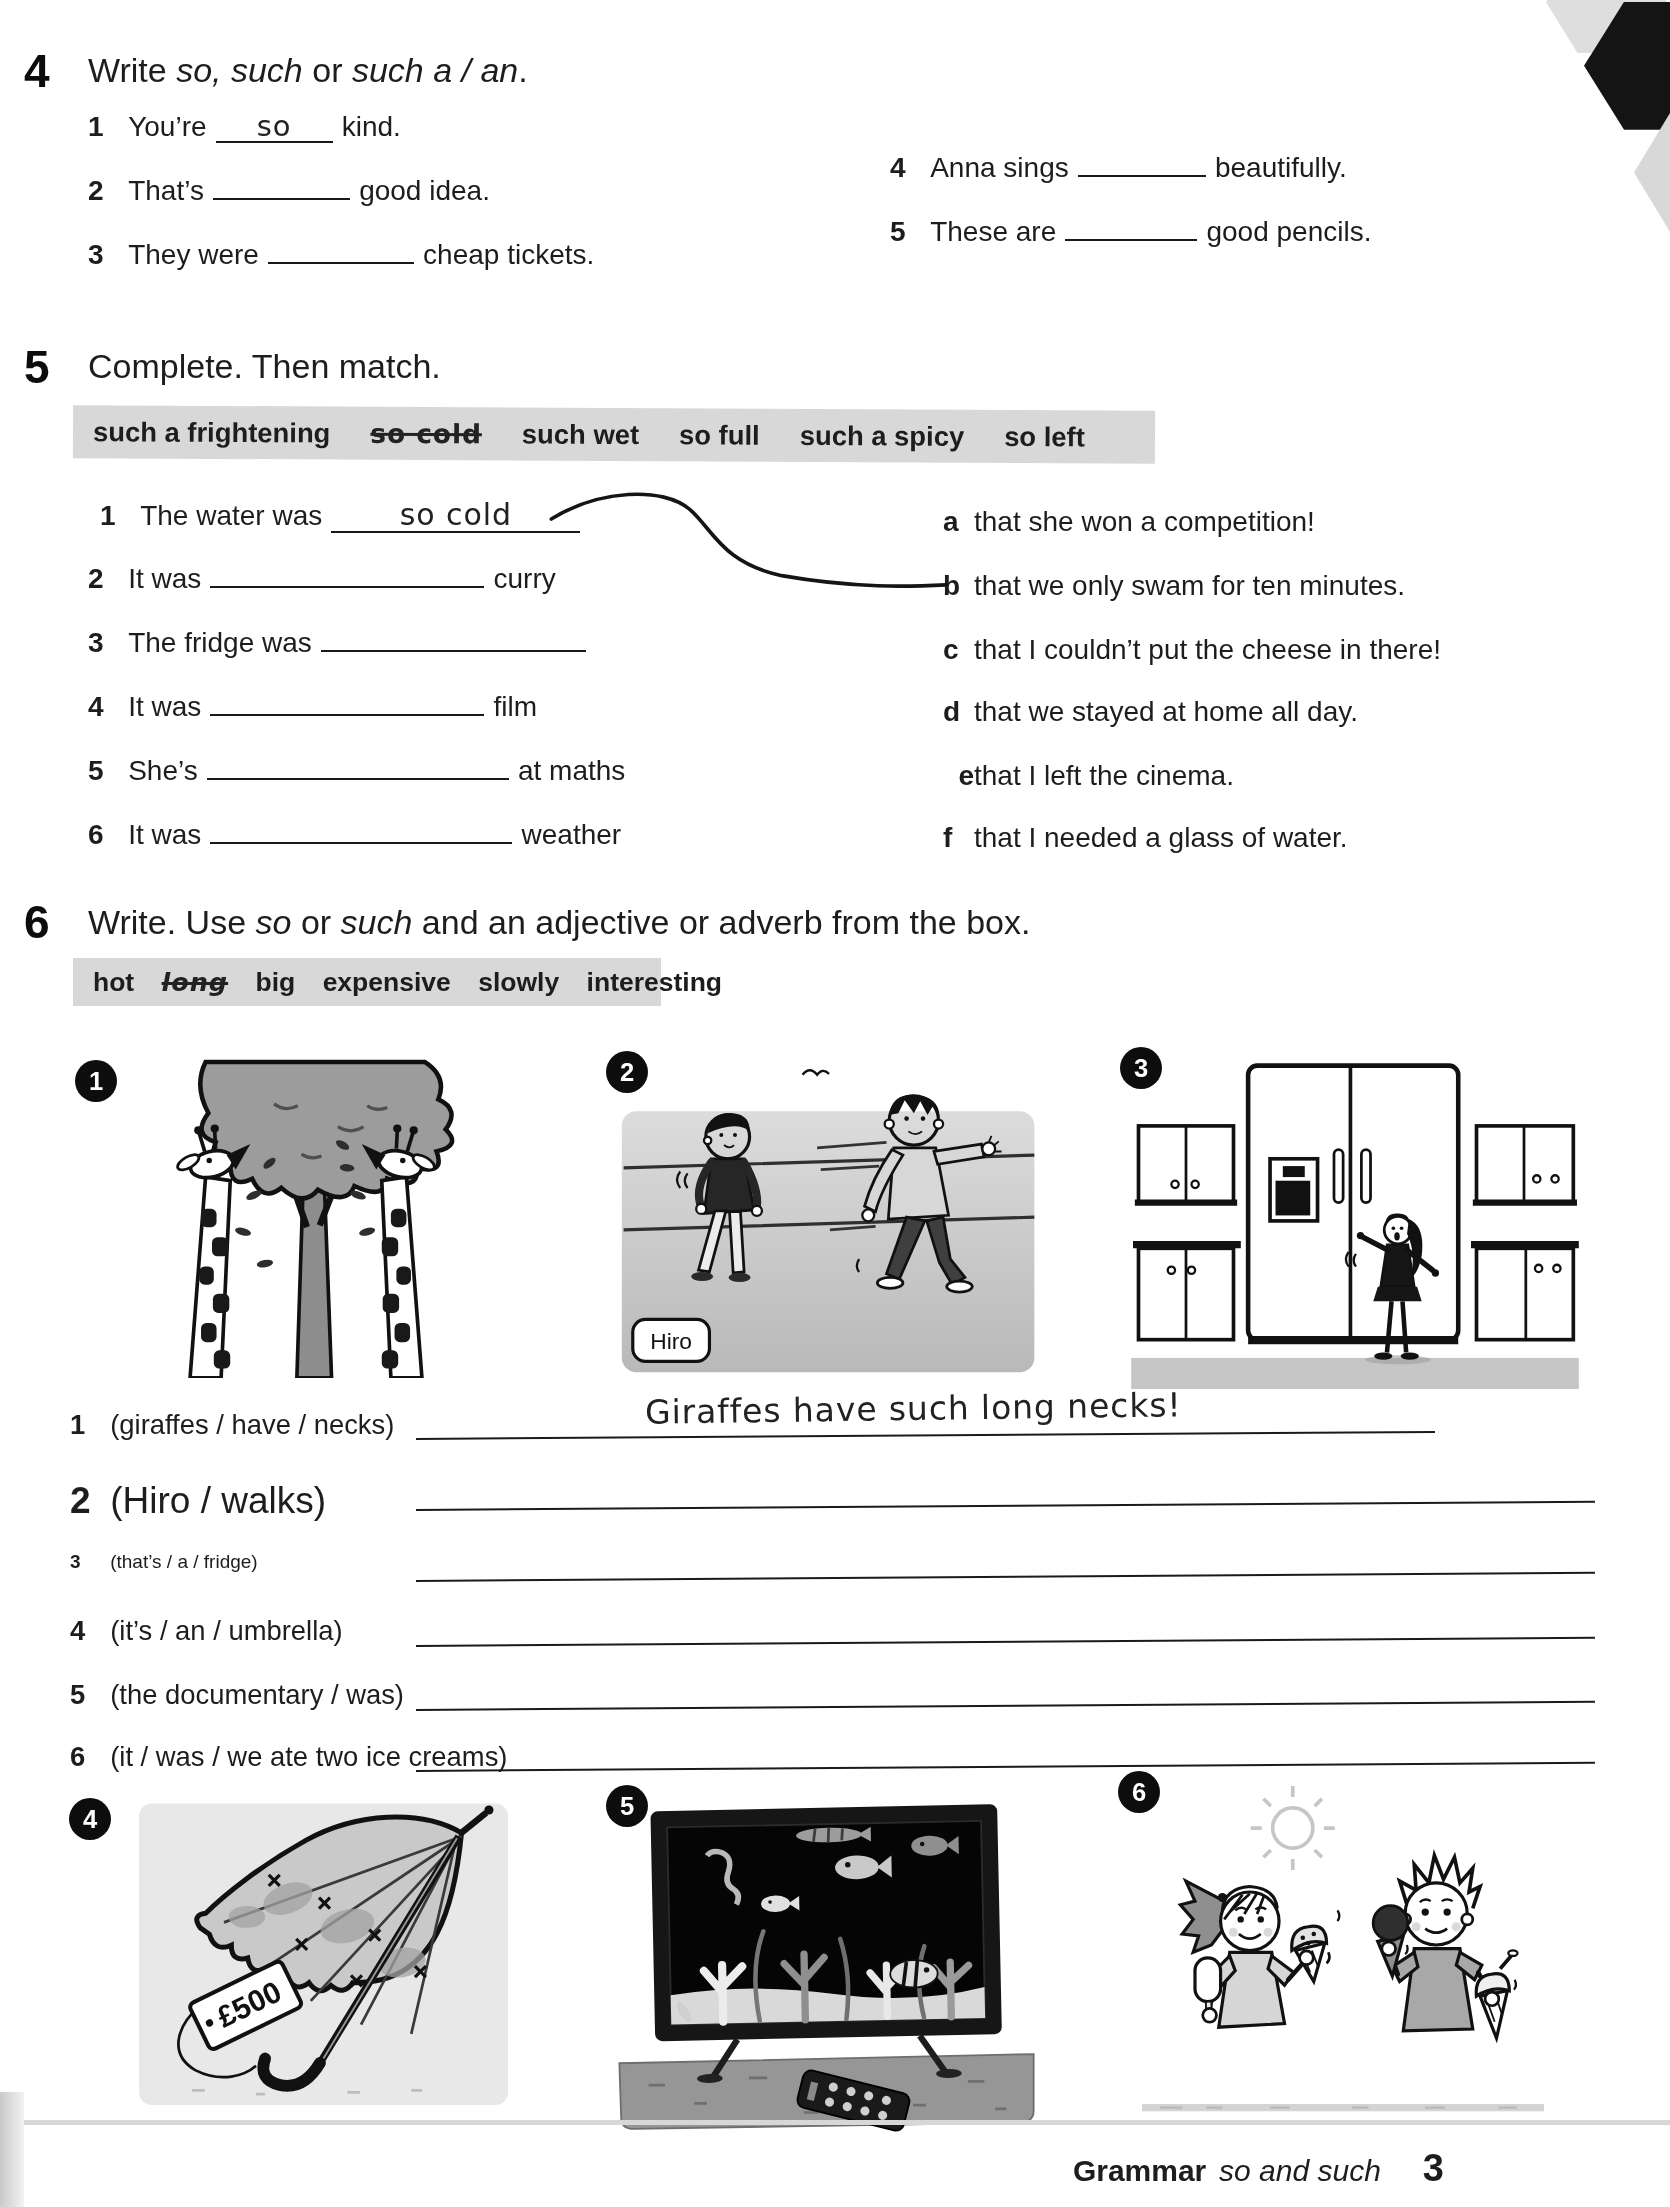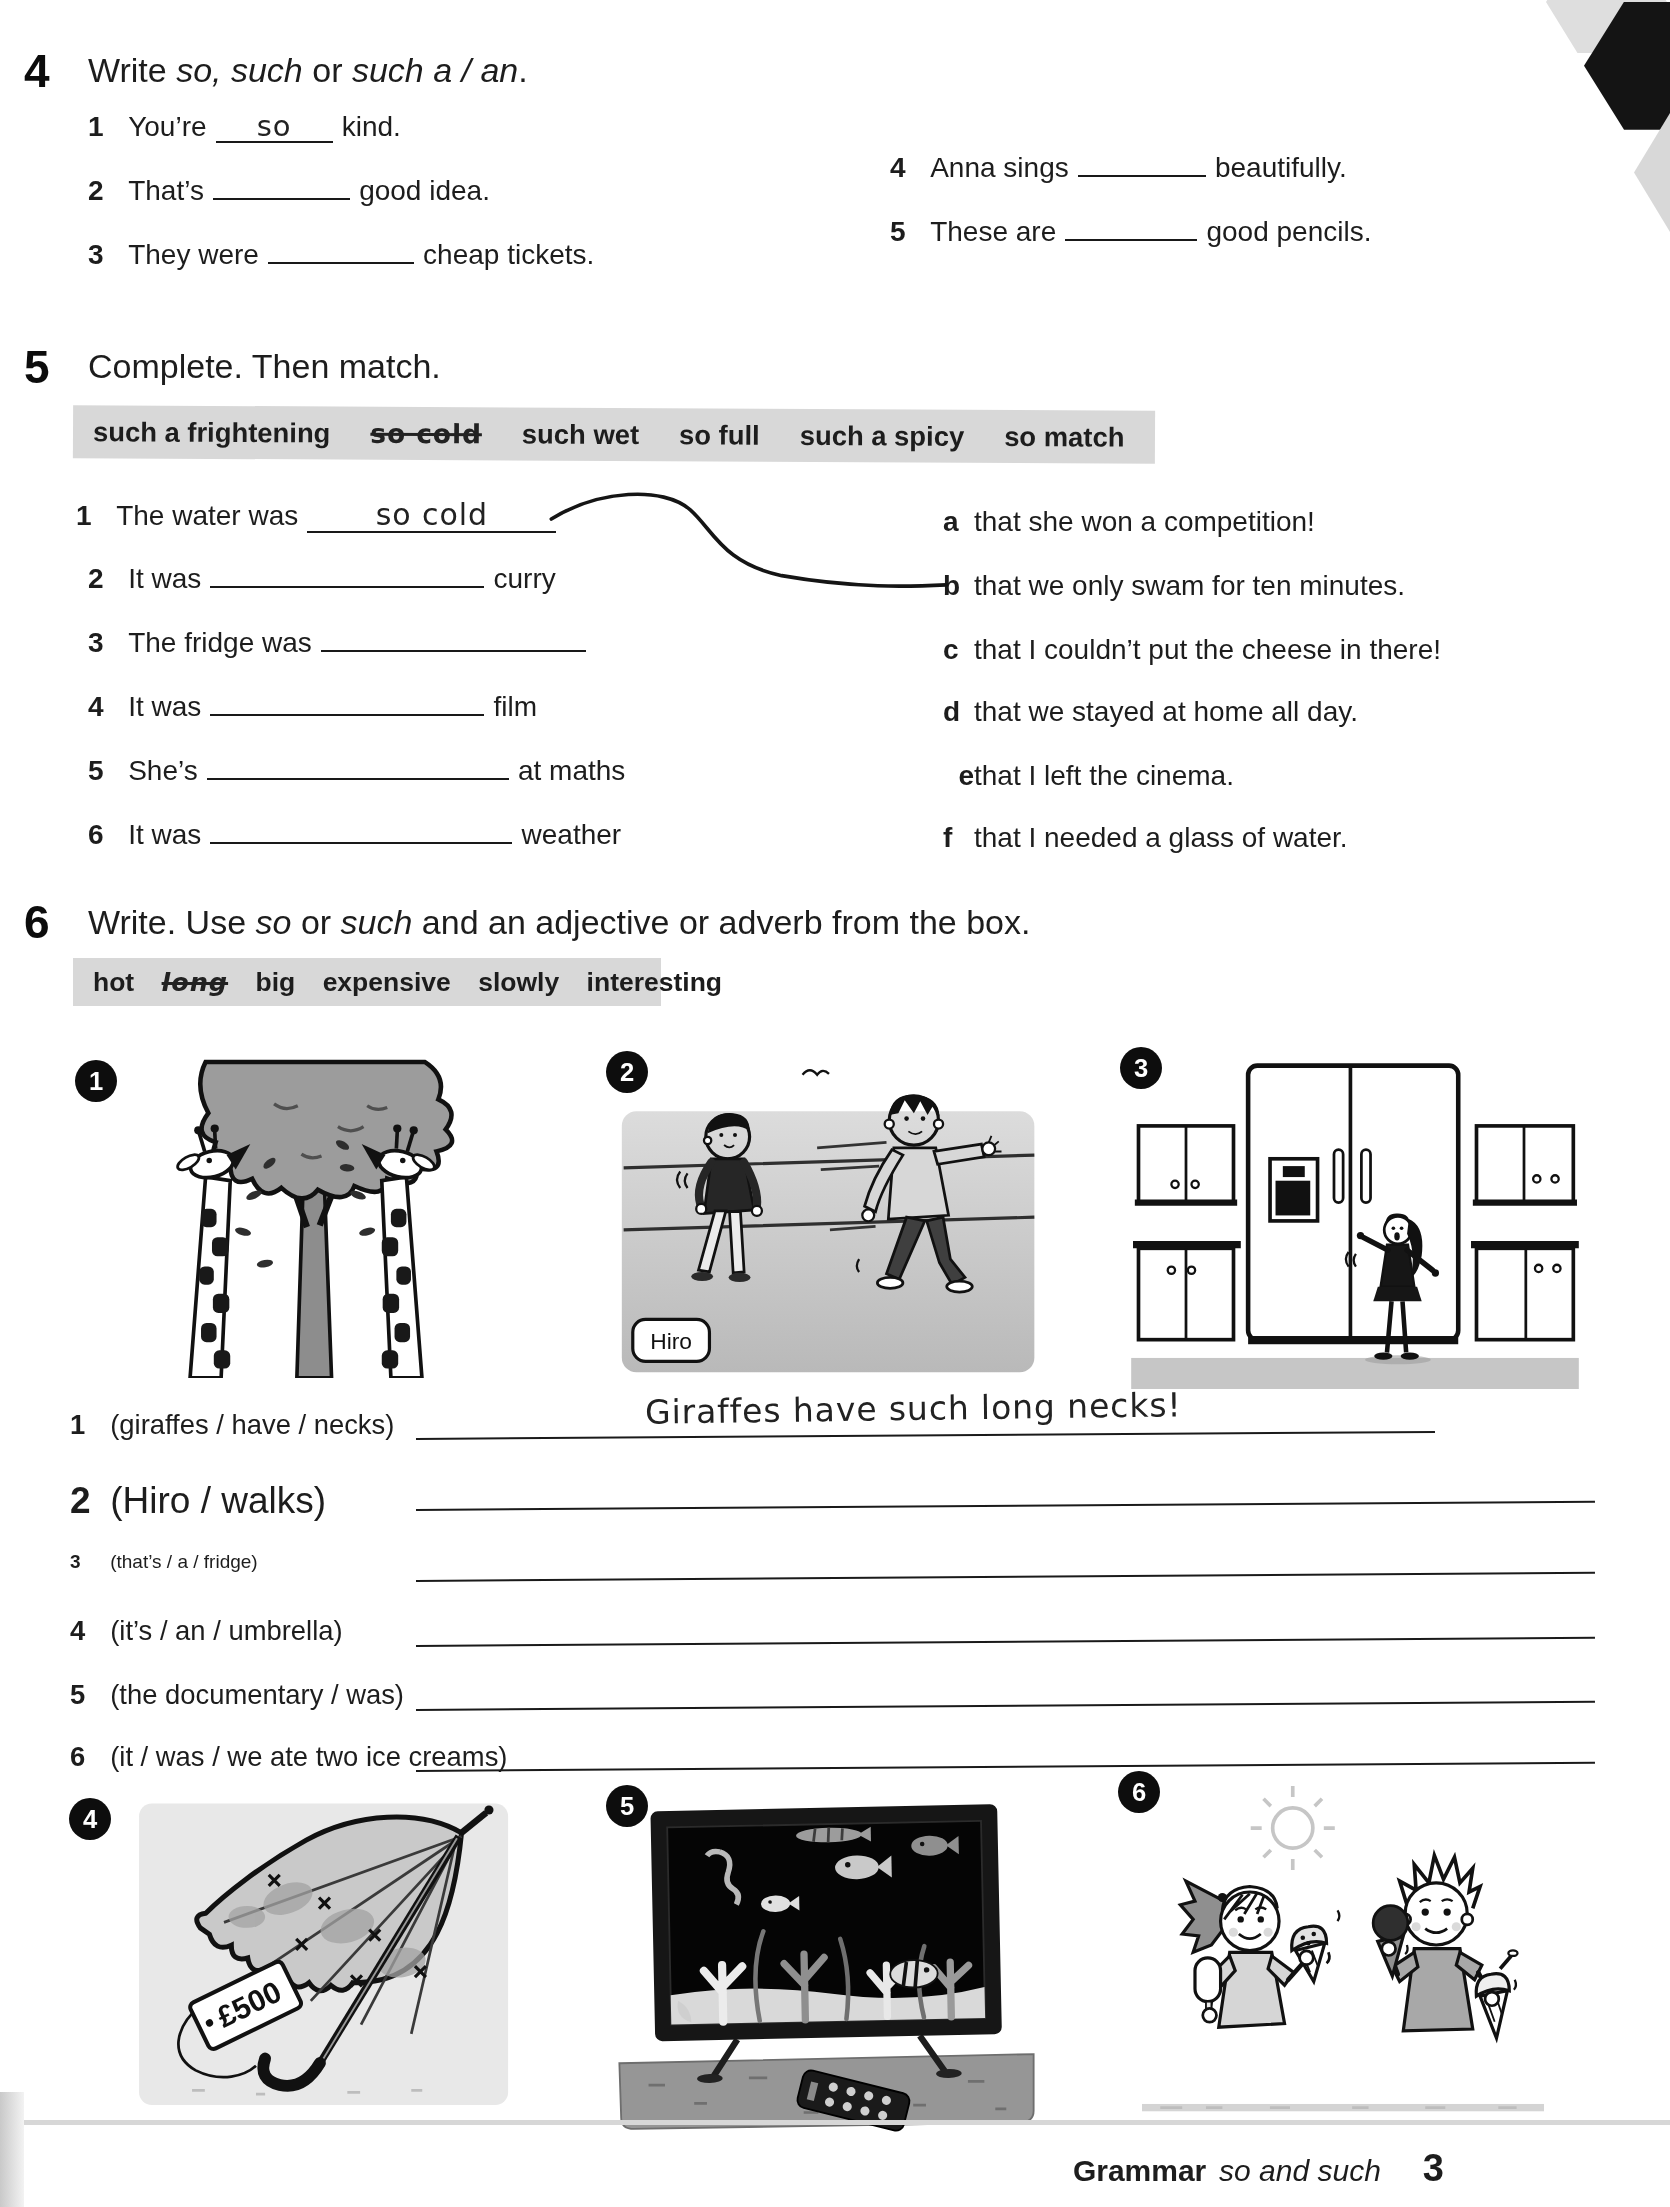--- a/index.html
+++ b/index.html
@@ -67,24 +67,24 @@
 
   <div class="exnum" style="left:24px;top:340px;">5</div>
   <div class="extitle" style="left:88px;top:347px;">Complete. Then match.</div>
 
   <div class="wordbox" style="left:73px;top:408px;width:1042px;height:53px;gap:40px;transform:rotate(0.3deg);">
     <span>such a frightening</span>
     <span class="struck hand" style="font-size:26.5px;">so cold</span>
     <span>such wet</span>
     <span>so full</span>
     <span>such a spicy</span>
-    <span>so match</span>
-  </div>
-
-  <div class="row" style="left:76px;top:499px;">
+    <span>so left</span>
+  </div>
+
+  <div class="row" style="left:100px;top:499px;">
     <span class="num">1</span><span>The water was</span><span class="blank" style="width:249px;"><span class="hand" style="font-size:30px;">so cold</span></span><span></span>
   </div>
   <div class="row" style="left:88px;top:563px;">
     <span class="num">2</span><span>It was</span><span class="blank" style="width:274px;"></span><span>curry</span>
   </div>
   <div class="row" style="left:88px;top:627px;">
     <span class="num">3</span><span>The fridge was</span><span class="blank" style="width:265px;"></span><span></span>
   </div>
   <div class="row" style="left:88px;top:691px;">
     <span class="num">4</span><span>It was</span><span class="blank" style="width:274px;"></span><span>film</span>

